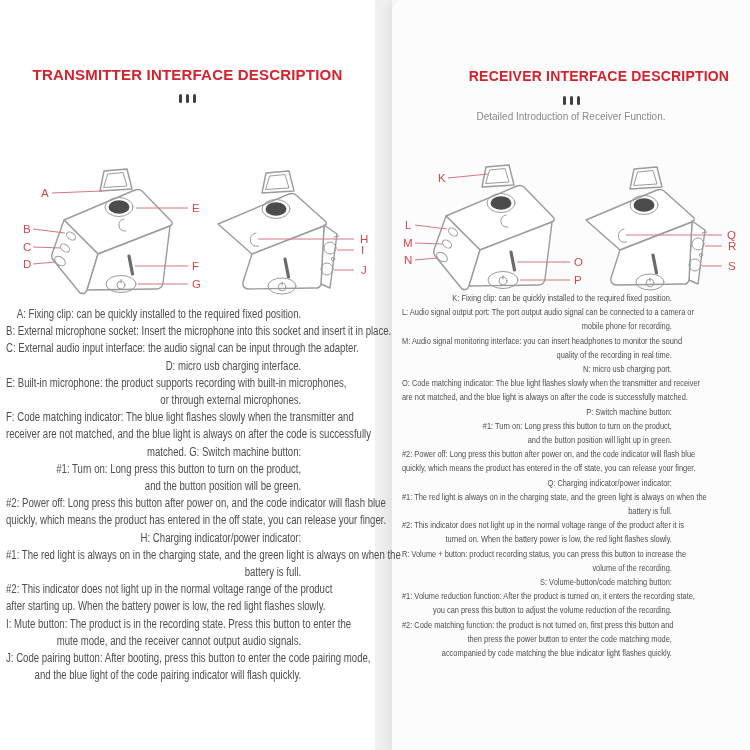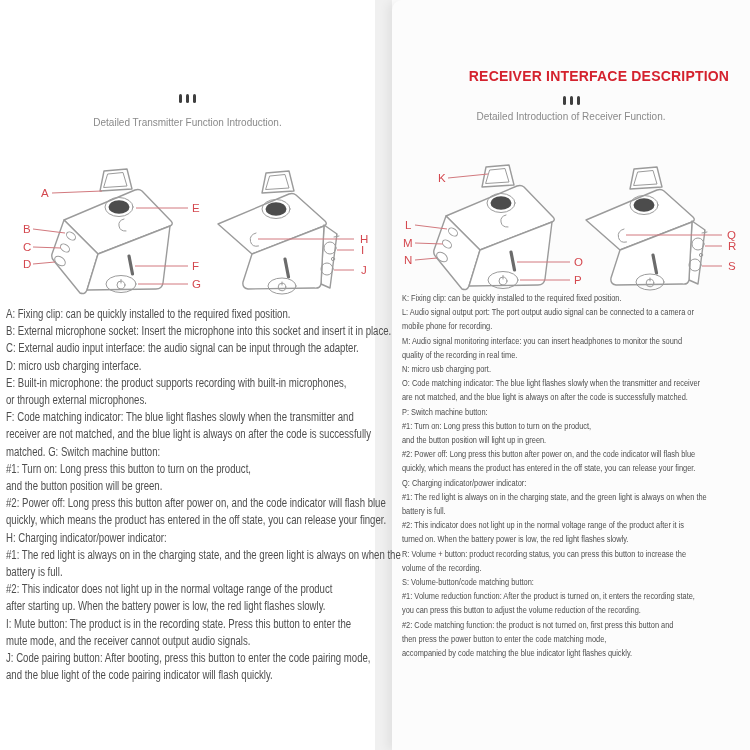--- a/index.html
+++ b/index.html
@@ -17,41 +17,41 @@
   .dashes-left{left:0;width:375px;top:94px;}
   .dashes-right{left:392px;width:358px;top:96px;}
   .subtitle{position:absolute;margin:0;font-size:10px;color:#8a8a8a;text-align:center;white-space:nowrap;}
   .subtitle-left{left:0;width:375px;top:117px;}
   .subtitle-right{left:392px;width:358px;top:111px;}
   .device{position:absolute;width:185px;height:140px;}
   .ln{stroke:#9b9b9b;stroke-width:1.4;fill:#ffffff;stroke-linejoin:round;stroke-linecap:round;}
   .thin{stroke:#9b9b9b;stroke-width:1;fill:none;stroke-linecap:round;}
   .leader{stroke:#d2797e;stroke-width:1;fill:none;}
   .device-label{font-size:11.5px;fill:#d4484f;font-family:"Liberation Sans","DejaVu Sans",sans-serif;}
-  .desc{position:absolute;color:#4e4e4e;}
+  .desc{position:absolute;color:#4e4e4e;text-align:right;}
   .desc-left{left:6px;top:306px;width:369px;font-size:12px;line-height:17.2px;}
   .desc-right{left:402px;top:291px;width:346px;font-size:9.5px;line-height:14.2px;}
   .desc-line{white-space:nowrap;transform-origin:0 50%;}
   .desc-left .desc-line{transform:scaleX(0.80);}
   .desc-right .desc-line{transform:scaleX(0.78);}
 </style>
 </head>
 <body>
 
 <div class="page">
 
   <div class="panel-gap"></div>
   <div class="right-card"></div>
 
+  <h1 class="panel-title title-left">TRANSMITTER INTERFACE DESCRIPTION</h1>
   <div class="dashes dashes-left">
       <span></span>
       <span></span>
       <span></span>
     </div>
-  <p class="subtitle subtitle-left">Detailed Transmitter Function Introduction.</p>
 
   <svg class="device" style="left:18px;top:162px;" viewBox="0 0 185 140">
     <g>
       <path class="ln" d="M86,9 L109,7 L114,27 L82,29 Z"></path>
       <path class="thin" d="M90,12 L105,10.5 L109,24 L86,25.5 Z"></path>
     </g>
     <path class="ln" d="M46,58 L117,28 Q121,26.5 124,29 L153,59 Q156,62 152,64 L80,92 Z"></path>
     <path class="ln" d="M46,58 L80,92 L69,128 Q67,133 62,131 L36,99 Q33,96 34,92 Z"></path>
     <path class="ln" d="M80,92 L152,64 L145,121 Q144,127 138,127 L69,128 Z"></path>
     <ellipse class="thin" cx="101" cy="45" rx="14" ry="9.5"></ellipse>

